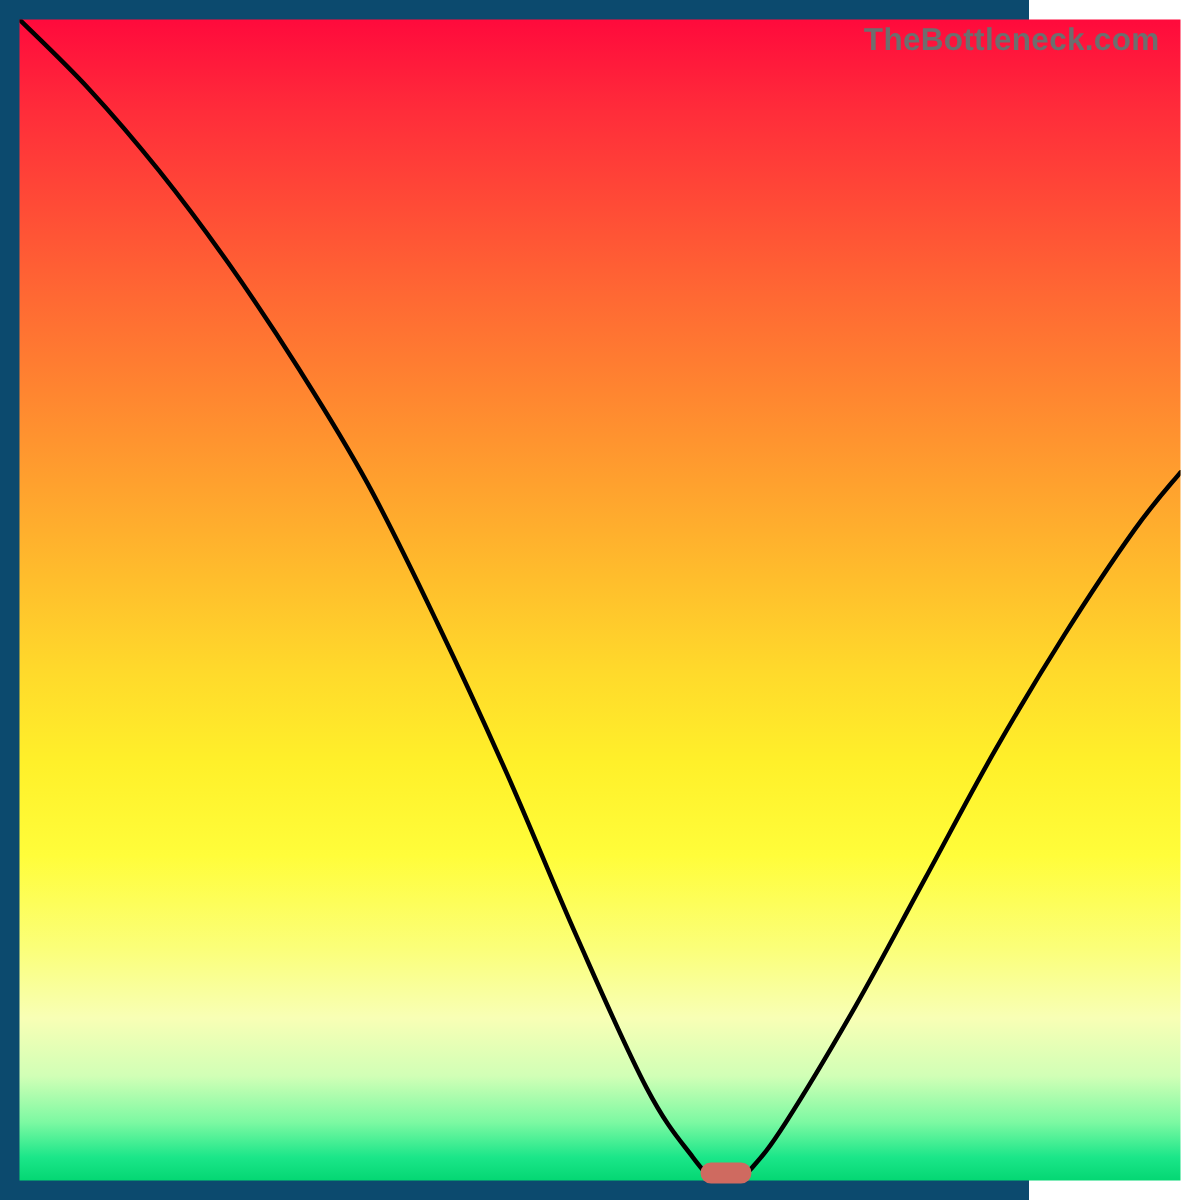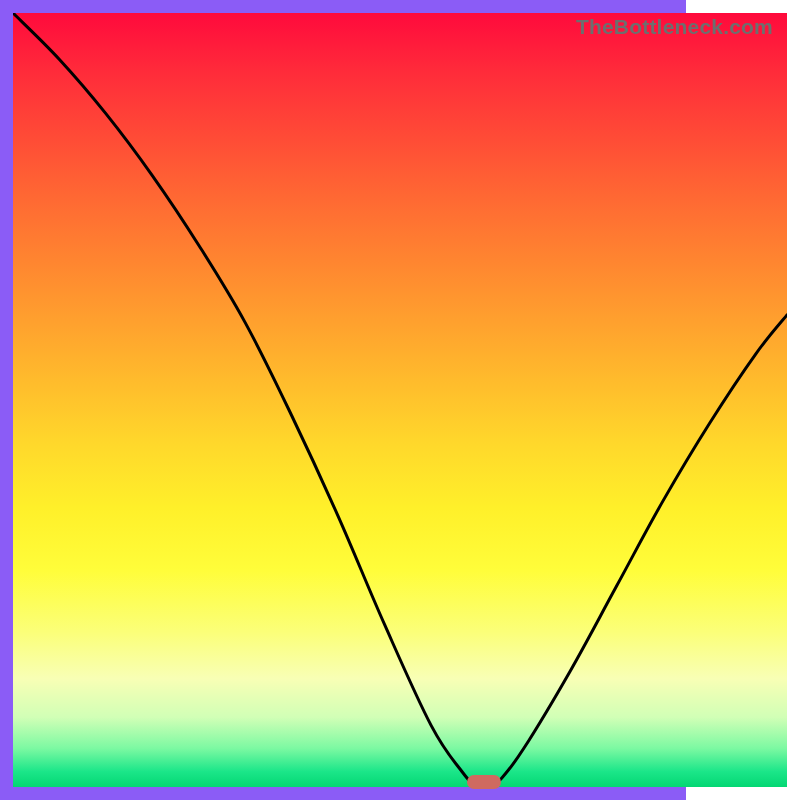--- a/index.html
+++ b/index.html
@@ -1,20 +1,20 @@
 <!DOCTYPE html>
 <html><head>
 <meta charset="utf-8">
 <style>
   * { margin: 0; padding: 0; box-sizing: border-box; }
   html, body { width: 800px; height: 800px; overflow: hidden; }
   .frame {
     width: 686px;
     height: 800px;
-    background: #8b5cf6;
+    background: #0c4a6e;
     position: relative;
   }
   .plot-area {
     position: absolute;
     left: 13px;
     top: 13px;
     width: 774px;
     height: 774px;
     background: linear-gradient(to bottom,
       #ff0a3c 0%,

